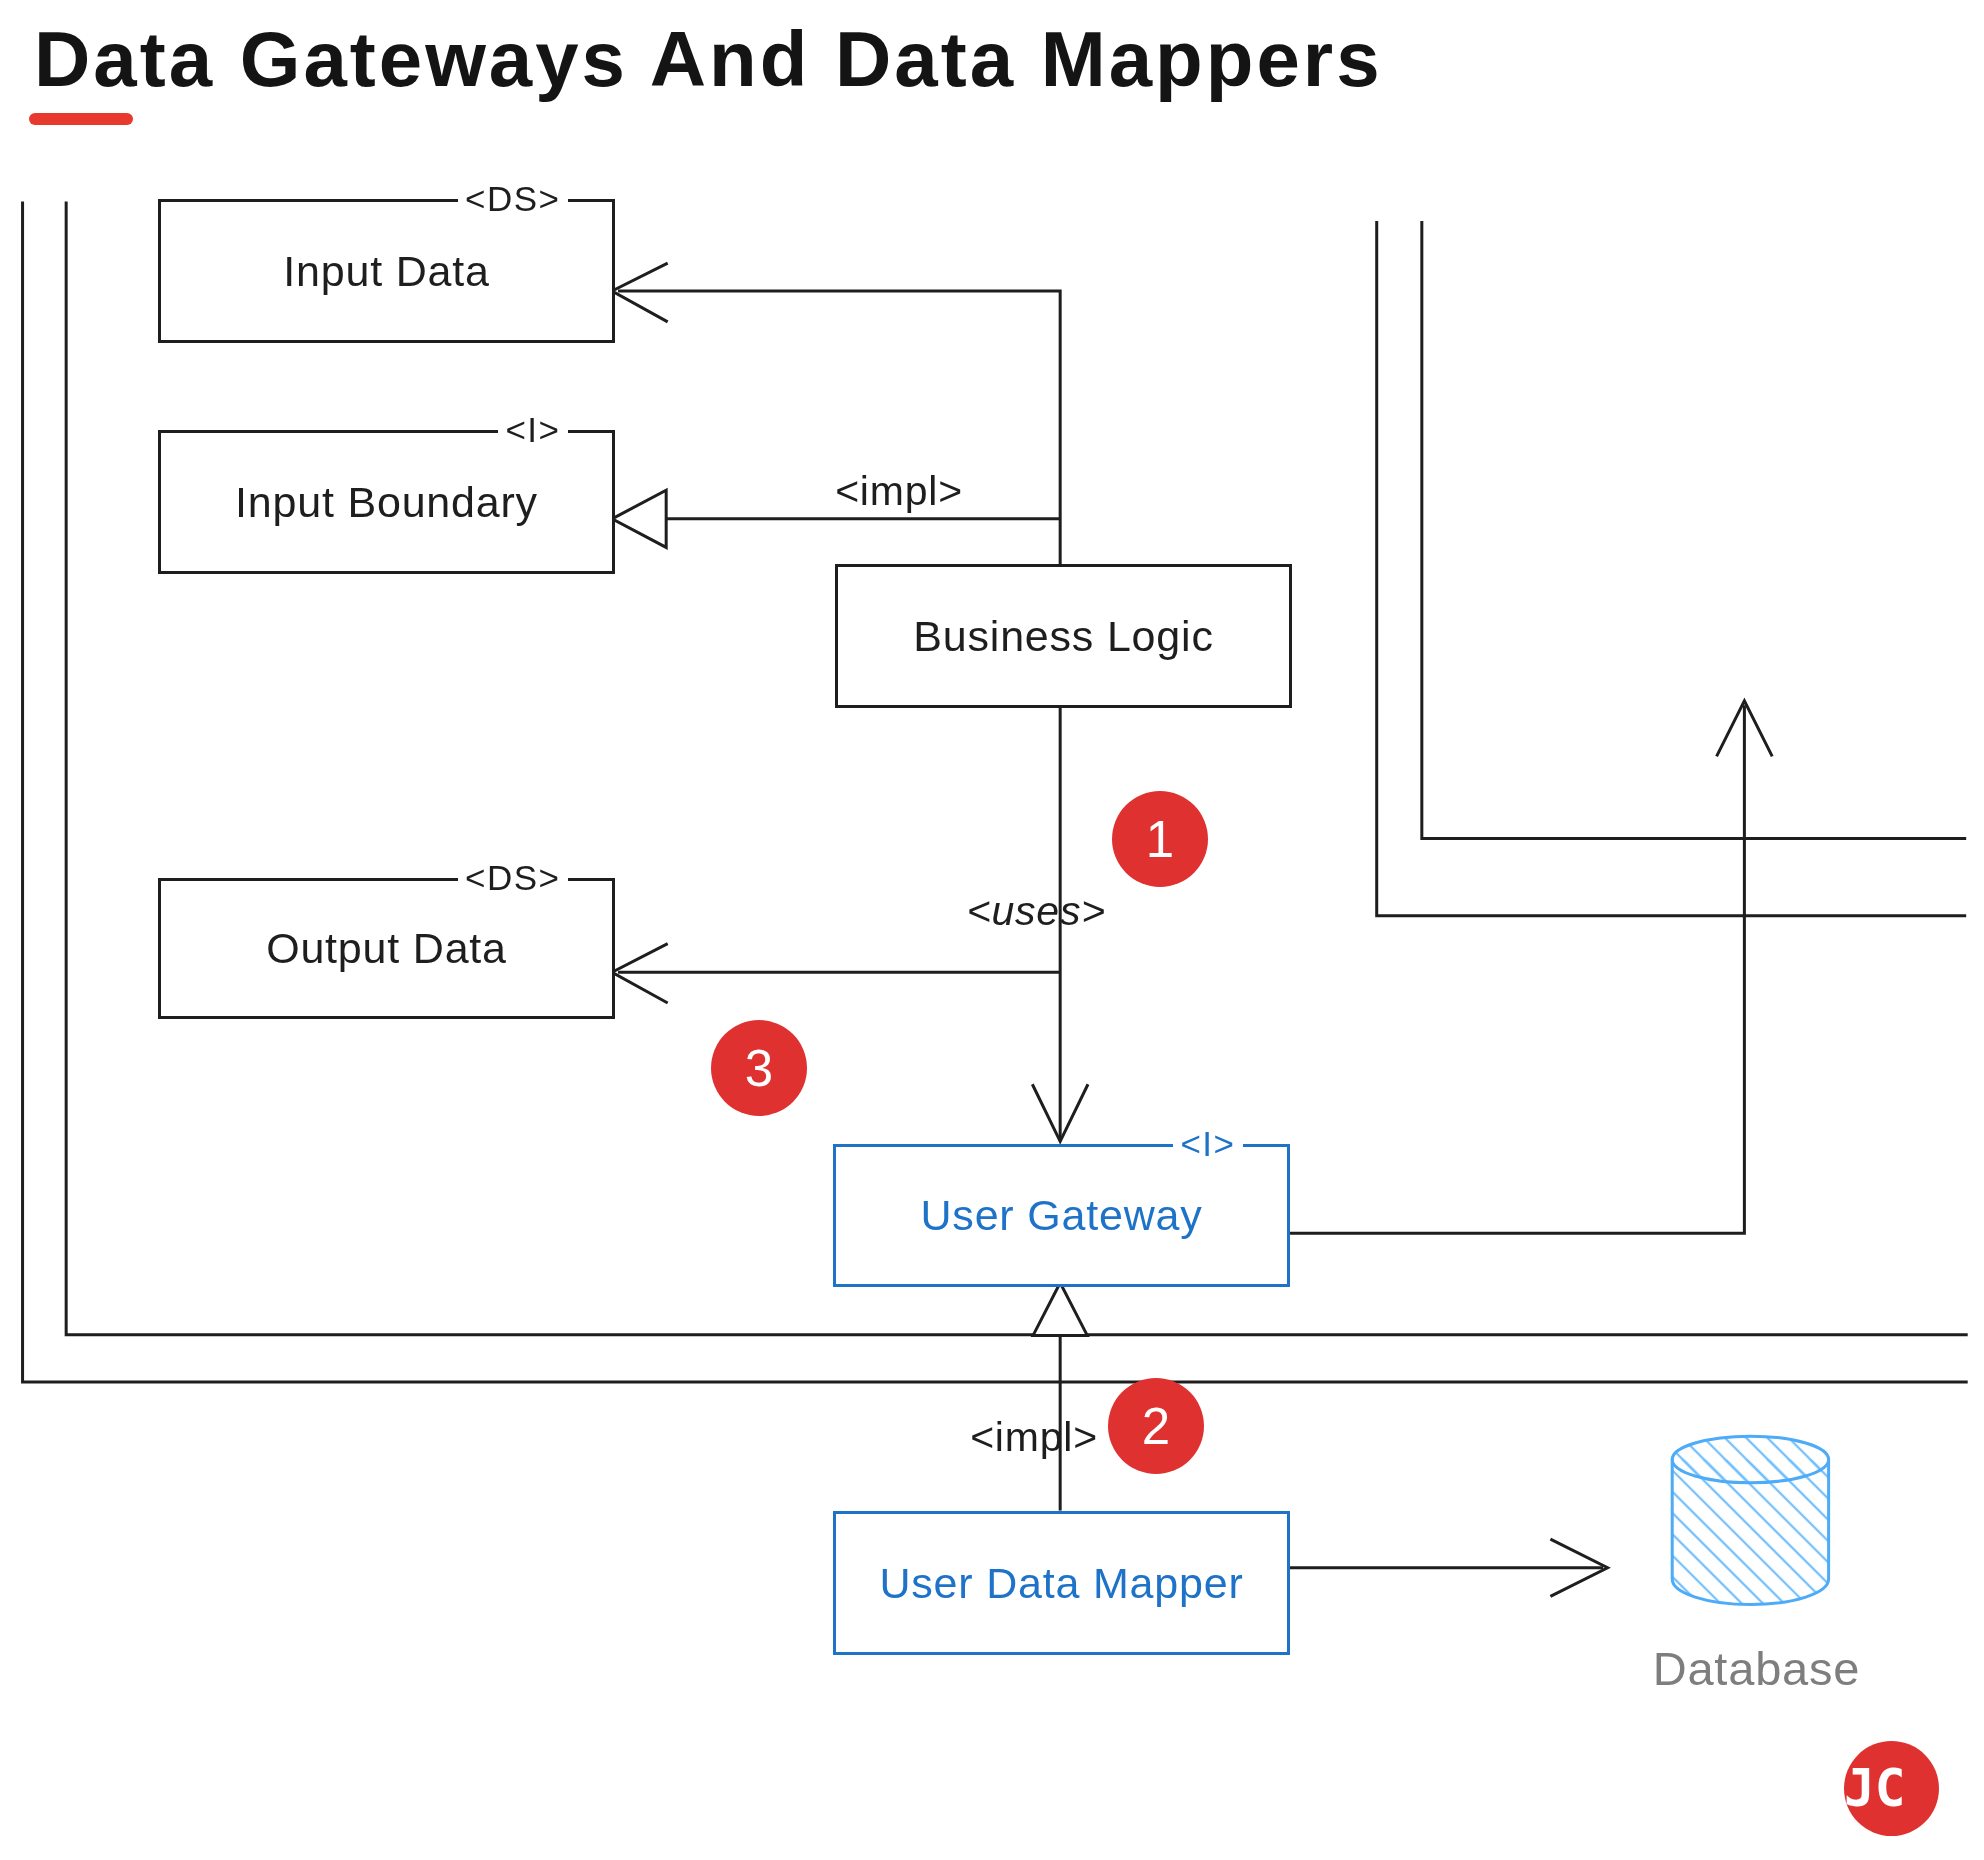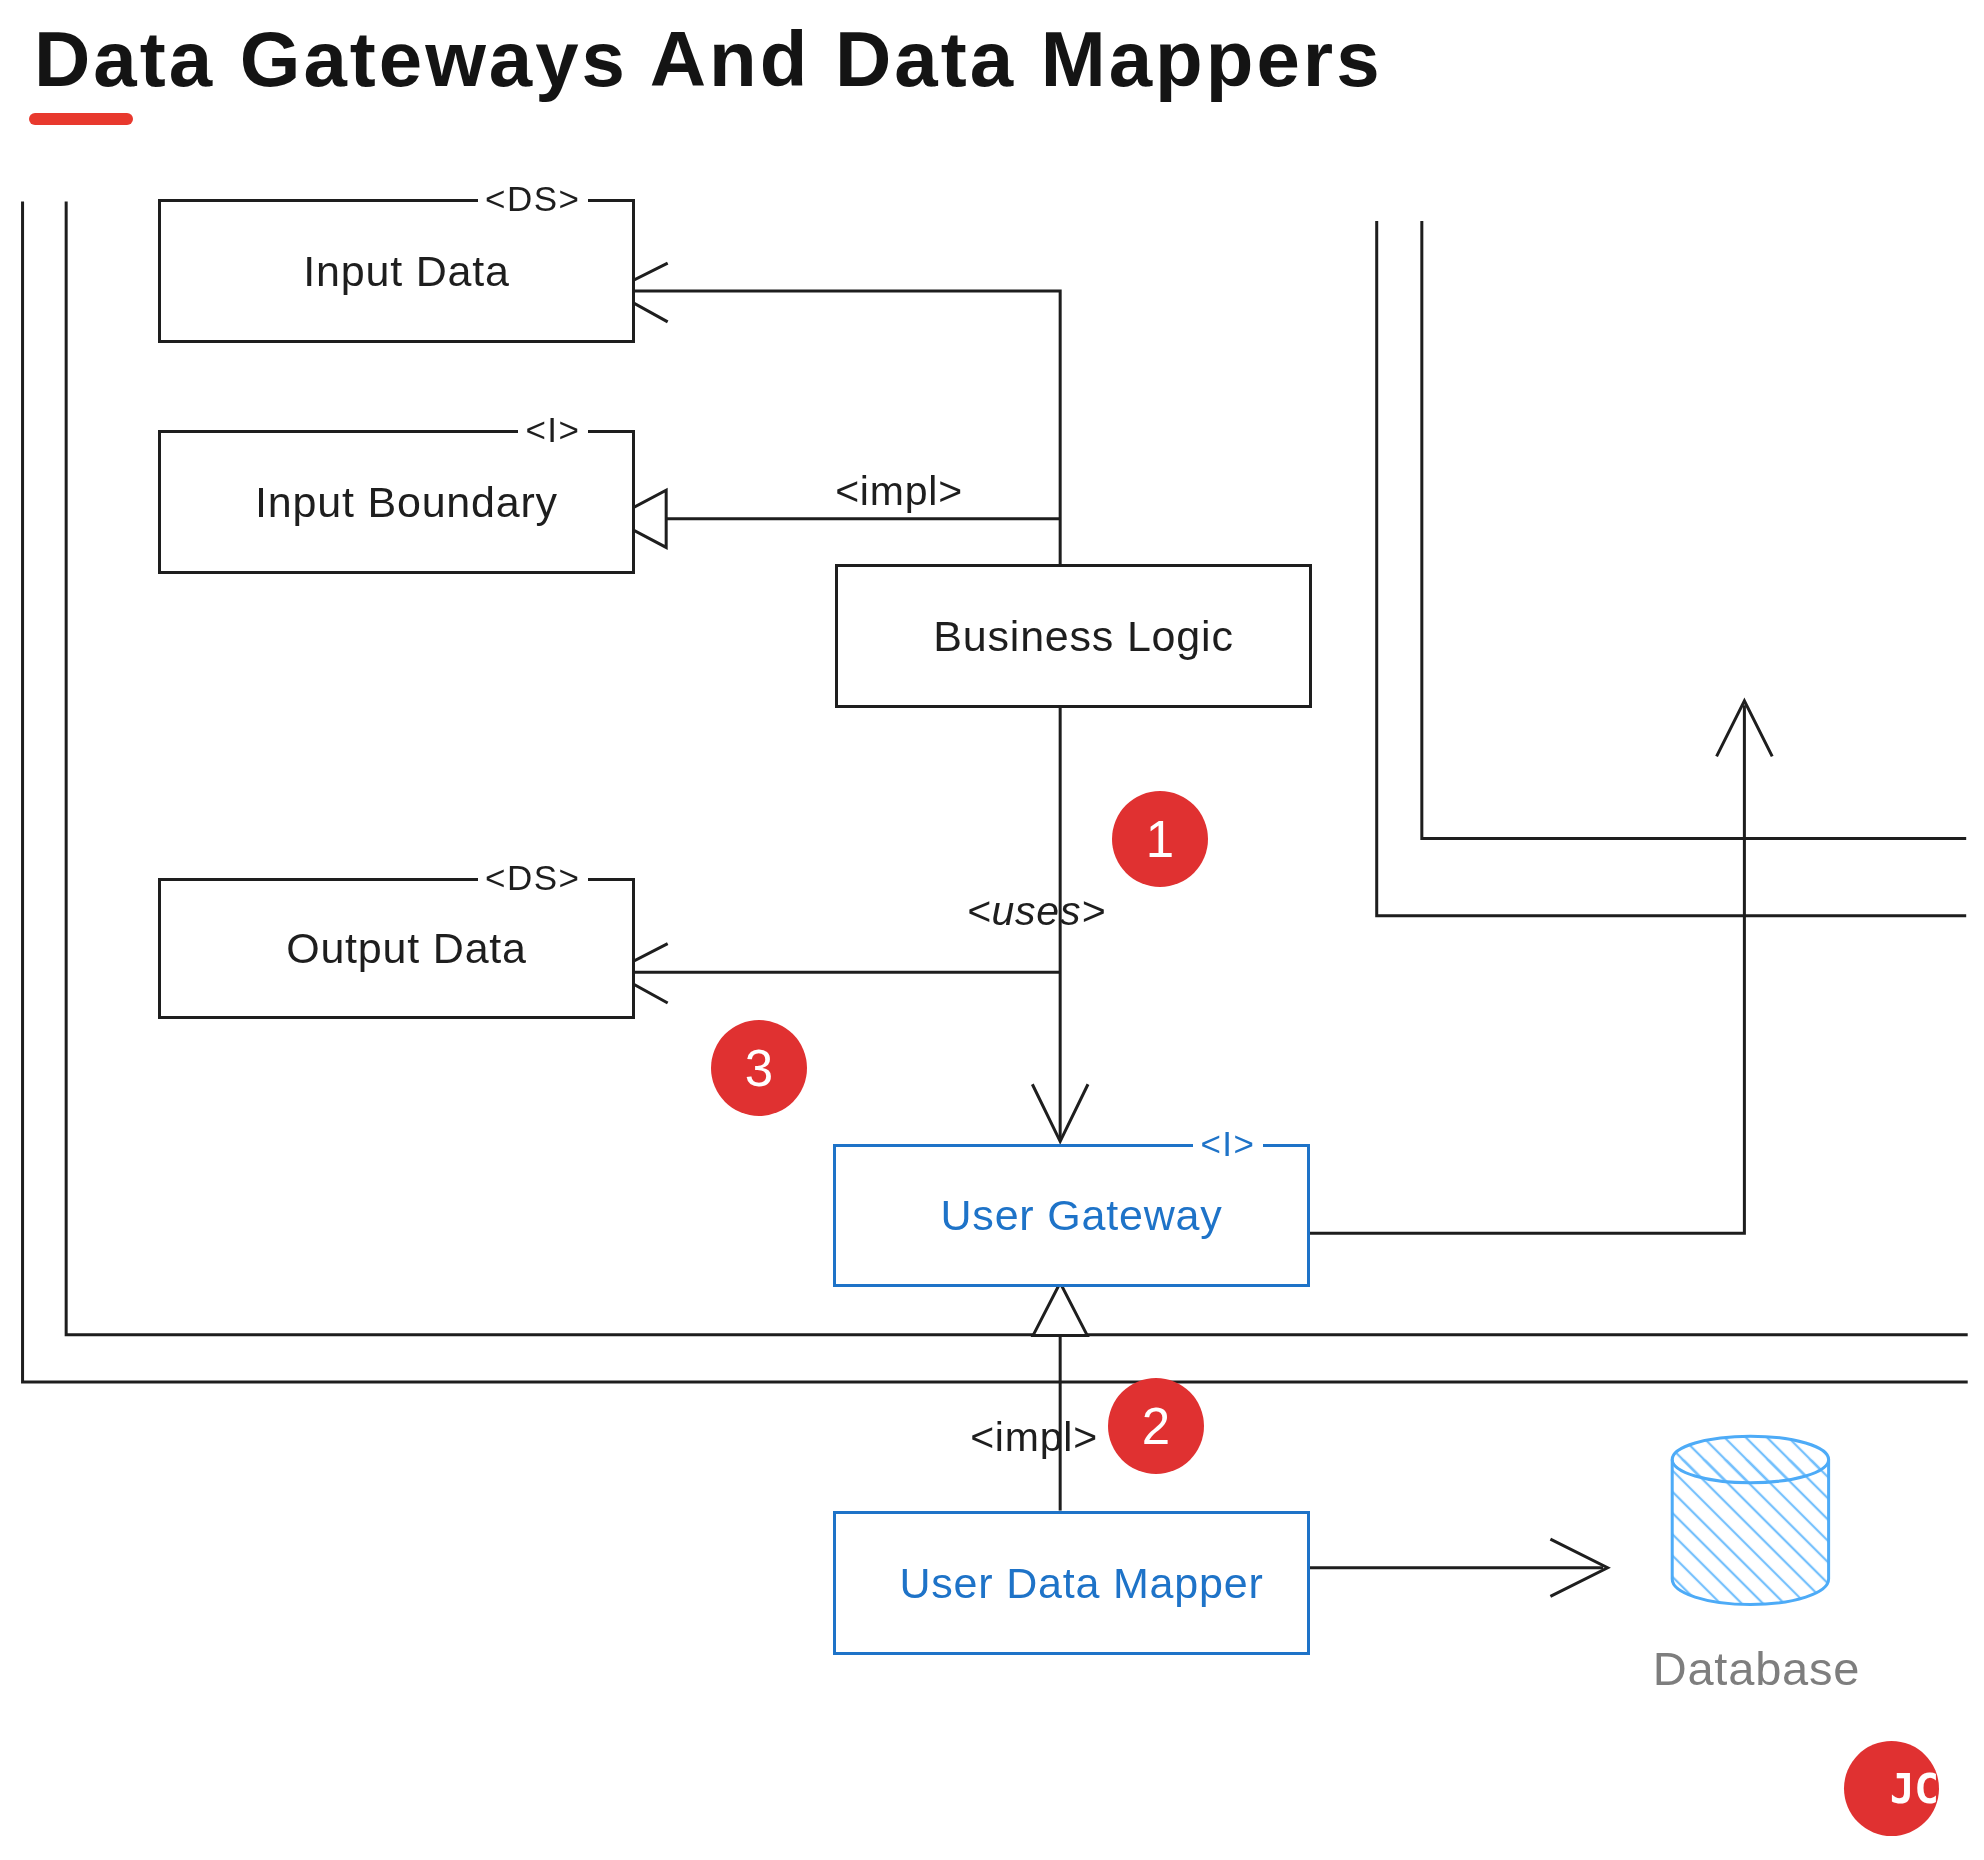--- a/index.html
+++ b/index.html
@@ -14,21 +14,21 @@
     white-space:nowrap;
     margin-left:8px;
   }
   .title-underline{
     position:absolute;left:28.6px;top:113px;width:104px;height:12px;
     background:#e8392e;border-radius:6.8px;z-index:3;
   }
   .box{
     position:absolute;border:3px solid #1e1e1e;background:#ffffff;z-index:2;
     display:flex;align-items:center;justify-content:center;
-    font-size:43px;letter-spacing:0.8px;color:#1e1e1e;padding-left:20px;
+    font-size:43px;letter-spacing:0.8px;color:#1e1e1e;
   }
   .box.blue{border-color:#1e73c8;color:#1e73c8;}
   .box .tag{
     position:absolute;top:-24px;right:44px;background:#ffffff;
     padding:0 7.5px;font-size:35px;line-height:42px;letter-spacing:1.5px;z-index:3;
     color:inherit;white-space:nowrap;
   }
   .edge-label{
     position:absolute;width:241px;text-align:right;font-size:41px;
     letter-spacing:0.8px;color:#1e1e1e;z-index:3;white-space:nowrap;
@@ -44,22 +44,22 @@
     font-size:47px;color:#7e7e7e;z-index:3;letter-spacing:0.8px;
   }
   .footer-url{
     position:absolute;right:150px;top:1767px;
     font-family:"DejaVu Sans Mono", monospace;font-size:36px;color:#1d1d1d;z-index:3;
     white-space:nowrap;
   }
   .jc-badge{
     position:absolute;left:1844px;top:1741px;width:95px;height:95px;border-radius:50%;
     background:#e03131;color:#ffffff;z-index:4;
-    display:flex;align-items:center;justify-content:flex-end;
-    font-family:"DejaVu Sans Mono", monospace;font-size:41px;font-weight:bold;
+    display:flex;align-items:center;justify-content:flex-start;
+    font-family:"DejaVu Sans Mono", monospace;font-size:51px;font-weight:bold;
   }
 </style>
 </head>
 <body>
 
 <div id="canvas">
 
   <svg id="wires" width="1985" height="1861" viewBox="0 0 2640 2475">
     <defs>
       <pattern id="hatch" width="20" height="20" patternUnits="userSpaceOnUse" patternTransform="rotate(-45)">

